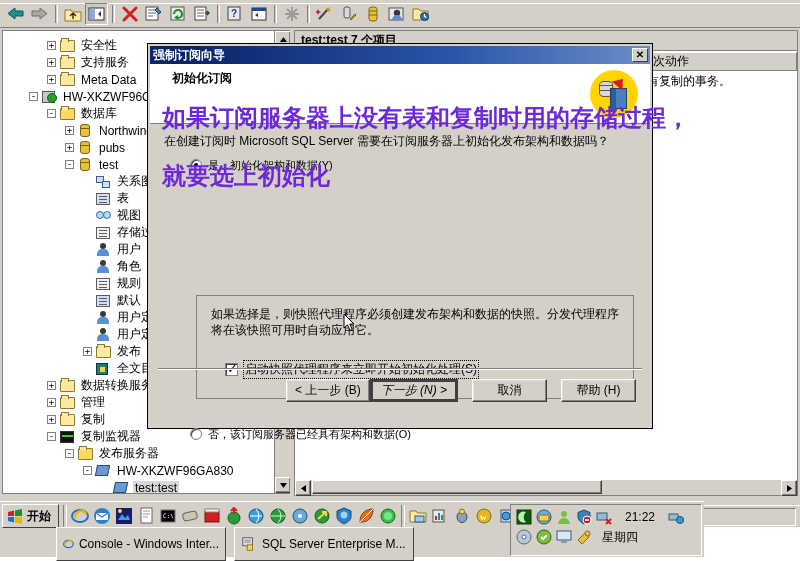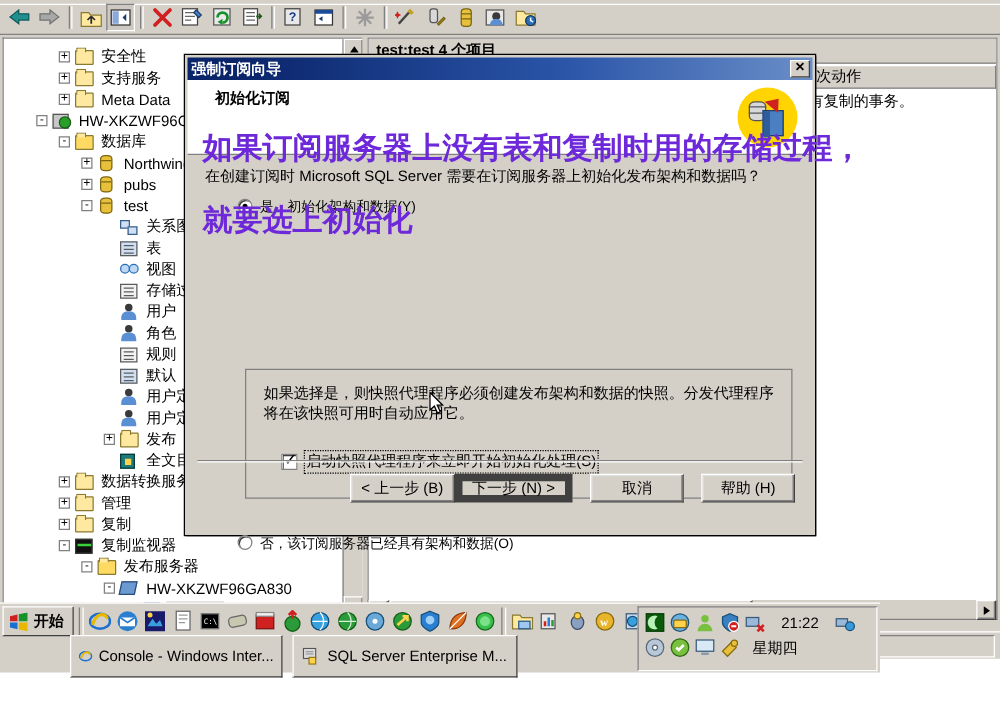--- a/index.html
+++ b/index.html
@@ -178,21 +178,21 @@
     display:flex; align-items:center; padding:2px;
   }
   .sb-cell {
     height:18px; background:#d4d0c8;
     border:1px solid #808080; border-right-color:#ffffff; border-bottom-color:#ffffff;
     margin-right:2px;
   }
 
   
   .taskbar {
-    position:absolute; left:0; top:482px; width:704px; height:56px;
+    position:absolute; left:0; top:501px; width:704px; height:56px;
     background:#d4d0c8; border-top:1px solid #ffffff;
   }
   .tb-row { position:absolute; left:0; width:800px; height:28px; display:flex; align-items:center; }
   .tb-row1 { top:0; }
   .tb-row2 { top:28px; }
   .start-btn {
     height:24px; margin:2px 2px 2px 2px; padding:0 7px 0 4px;
     background:#d4d0c8; border:1px solid #ffffff;
     border-right-color:#404040; border-bottom-color:#404040;
     display:flex; align-items:center; gap:4px; font-weight:bold; font-size:12px;
@@ -299,21 +299,21 @@
   }
   .btn-row { position:absolute; left:0; right:0; top:333px; display:flex; justify-content:flex-end; padding-right:14px; gap:0; }
   .dbtn {
     height:23px; min-width:75px; padding:0 8px;
     background:#d4d0c8; color:#000; font-size:12px;
     border:1px solid #ffffff; border-right-color:#404040; border-bottom-color:#404040;
     box-shadow: inset -1px -1px 0 #808080, inset 1px 1px 0 #dfdfdf;
     display:flex;align-items:center;justify-content:center;
     margin-left:6px;
   }
-  .dbtn.default { border:6px solid #404040; box-shadow:none; }
+  .dbtn.default { border:3px solid #404040; box-shadow:none;font-style:italic; }
   .dbtn.adj { margin-left:0; }
 
   
   .annot {
     position:absolute; color:#6d28d9; font-weight:bold;
     font-family:"DejaVu Sans","Liberation Sans",sans-serif;
     white-space:nowrap; letter-spacing:0px;
   }
   #annot1 { left:162px; top:102px; font-size:24px; }
   #annot2 { left:162px; top:160px; font-size:24px; }
@@ -640,21 +640,21 @@
           <svg width="7" height="7" viewBox="0 0 7 7">
               <path d="M3.5 6 L7 1 H0 Z" fill="#000"></path>
             </svg>
         </div>
       </div>
     </div>
 
     <div class="v-split"></div>
 
     <div class="list-pane">
-      <div class="list-caption">test:test    4 个项目</div>
+      <div class="list-caption">test:test    7 个项目</div>
       <div class="list-header">
         <div class="col" style="width:160px;">代理程序</div>
         <div class="col" style="width:180px;">状态</div>
         <div class="col" style="width:162px;">上次动作</div>
       </div>
       <div class="list-body">
         <div class="list-row" style="padding-left:0;">
           <div style="width:160px;"></div>
           <div style="width:180px;"></div>
           <div>没有复制的事务。</div>

